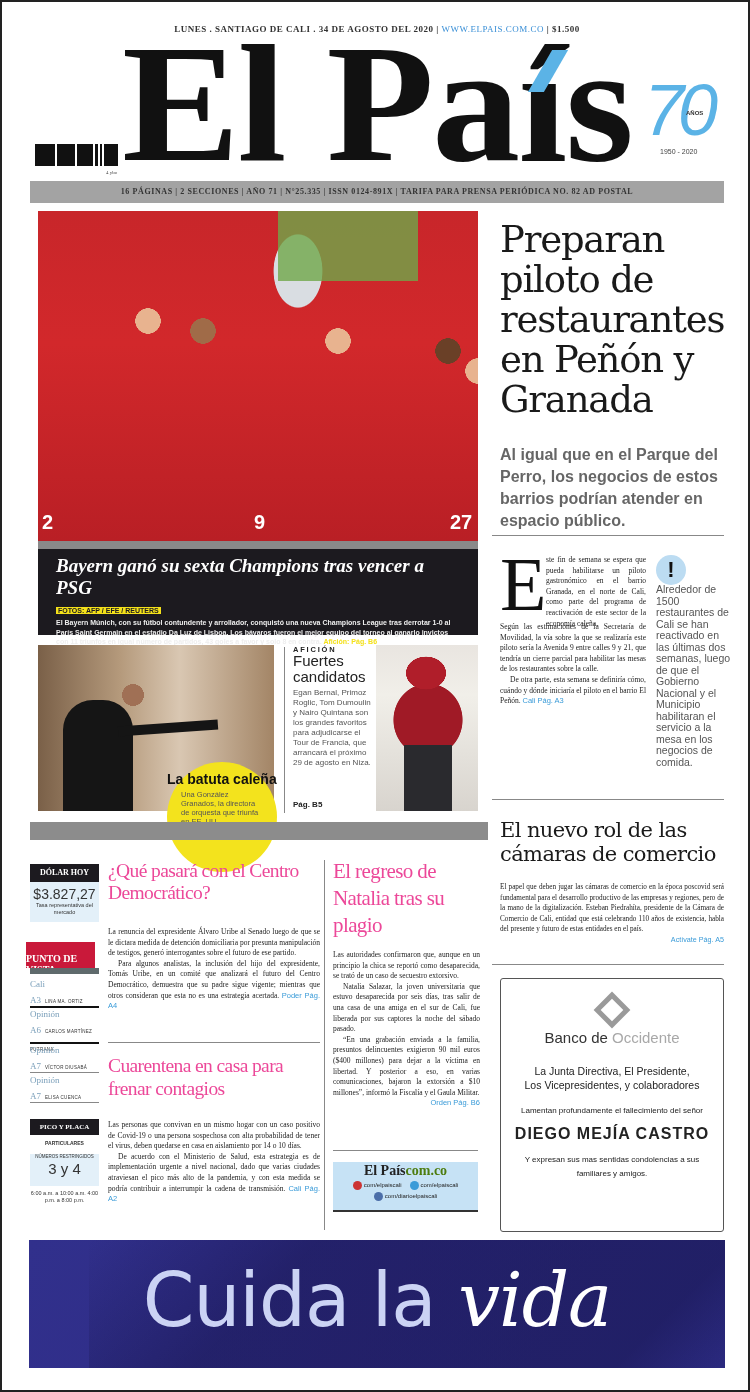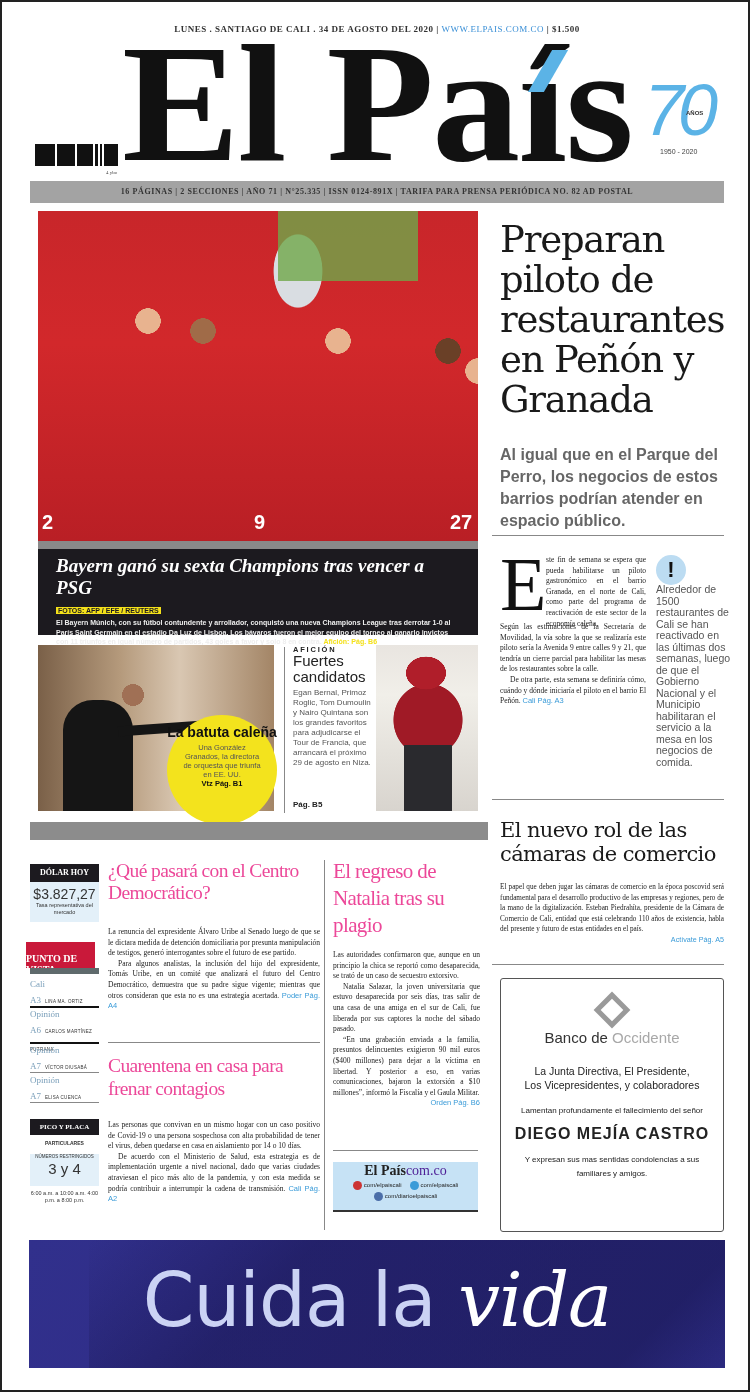--- a/index.html
+++ b/index.html
@@ -51,21 +51,21 @@
   .body-text p + p { text-indent: 10px; }
   .alert-icon { top: 553px; left: 654px; width: 30px; height: 30px; border-radius: 50%; background: #bcdcf2; text-align: center; font-family: "Liberation Sans", sans-serif; font-weight: bold; font-size: 22px; line-height: 30px; color: #111; }
   .sidebar-fact { top: 582px; left: 654px; width: 75px; font-family: "Liberation Sans", sans-serif; font-size: 10.5px; line-height: 11.5px; color: #555; }
 
   
   .batuta-photo { top: 643px; left: 36px; width: 236px; height: 166px; background:
       radial-gradient(circle 12px at 95px 50px, #a07055 0 90%, transparent 92%),
       linear-gradient(90deg, #7a6048 0%, #b59a7c 35%, #d9c7b2 60%, #a38566 100%); overflow: hidden; }
   .batuta-photo .conductor { position: absolute; left: 25px; top: 55px; width: 70px; height: 115px; background: #151515; border-radius: 30px 30px 0 0; }
   .batuta-photo .arm { position: absolute; left: 80px; top: 78px; width: 100px; height: 10px; background: #151515; transform: rotate(-4deg); }
-  .batuta-circle { top: 713px; left: 165px; width: 110px; height: 110px; border-radius: 50%; background: #f3e31d; text-align: center; padding-top: 10px; }
+  .batuta-circle { top: 760px; left: 165px; width: 110px; height: 110px; border-radius: 50%; background: #f3e31d; padding-top: 10px; }
   .batuta-circle h3 { font-family: "Liberation Sans", sans-serif; font-weight: bold; font-size: 14px; line-height: 14px; color: #111; }
   .batuta-circle p { font-family: "Liberation Sans", sans-serif; font-size: 7.5px; line-height: 9px; color: #555; margin-top: 4px; padding: 0 14px; }
   .batuta-circle .ref { font-weight: bold; color: #111; }
   .vdivider { width: 1px; background: #888; }
   .aficion-label { top: 643px; left: 291px; font-family: "Liberation Sans", sans-serif; font-weight: bold; font-size: 7.5px; letter-spacing: 1.8px; color: #222; }
   .aficion-head { top: 651px; left: 291px; width: 85px; font-family: "Liberation Sans", sans-serif; font-size: 15px; line-height: 16px; color: #222; }
   .aficion-text { top: 686px; left: 291px; width: 80px; font-family: "Liberation Sans", sans-serif; font-size: 8px; line-height: 10px; color: #555; }
   .aficion-ref { top: 798px; left: 291px; font-family: "Liberation Sans", sans-serif; font-weight: bold; font-size: 8px; color: #222; }
   .cyclist-photo { top: 643px; left: 374px; width: 102px; height: 166px; background:
       radial-gradient(ellipse 22px 18px at 50px 28px, #b01e2a 0 90%, transparent 92%),
@@ -98,21 +98,21 @@
 
   .sec-head { font-family: Liberation Serif, serif; color: #ec4899; letter-spacing: -0.6px; }
   .ad-box { top: 976px; left: 498px; width: 224px; height: 254px; border: 1.5px solid #555; border-radius: 3px; text-align: center; }
   .bank-logo { margin: 18px auto 0; width: 26px; height: 26px; border: 5px solid #9a9a9a; transform: rotate(45deg); }
   .bank-name { font-family: "Liberation Sans", sans-serif; font-size: 15px; color: #333; margin-top: 6px; }
   .bank-name .occ { color: #a8a8a8; }
   .ad-line { font-family: "Liberation Sans", sans-serif; color: #222; }
 
   .social-box { top: 1160px; left: 331px; width: 145px; height: 50px; background: #c6e2f5; border-bottom: 2px solid #333; text-align: center; }
   .social-title { font-family: "Liberation Serif", serif; font-weight: bold; font-size: 14px; color: #222; line-height: 18px; }
-  .social-title .dom { color: #4c1d95; font-weight: normal; }
+  .social-title .dom { color: #4d7c0f; font-weight: bold; }
   .social-row { display: flex; justify-content: center; gap: 8px; font-family: "Liberation Sans", sans-serif; font-size: 6px; color: #222; line-height: 11px; }
   .social-row .ic { display: inline-block; width: 9px; height: 9px; border-radius: 50%; background: #4b6ea8; vertical-align: middle; margin-right: 2px; }
 
   
   .banner { top: 1238px; left: 27px; width: 696px; height: 128px; background: linear-gradient(120deg, #31308c 0%, #2f2c86 50%, #2b2a80 100%); overflow: hidden; }
   .banner .shade { position: absolute; top: 0; left: 60px; width: 640px; height: 128px; background: linear-gradient(135deg, transparent 0%, rgba(20,18,70,.45) 30%, rgba(20,18,70,.45) 85%, transparent 100%); }
   .banner .text { position: absolute; top: 10px; left: 0; width: 696px; text-align: center; font-family: "DejaVu Sans", sans-serif; font-size: 74px; line-height: 100px; color: #cbd3f4; letter-spacing: -1px; }
   .banner .text em { font-family: "DejaVu Serif", serif; font-style: italic; color: #fff; }
 </style>
 </head>

